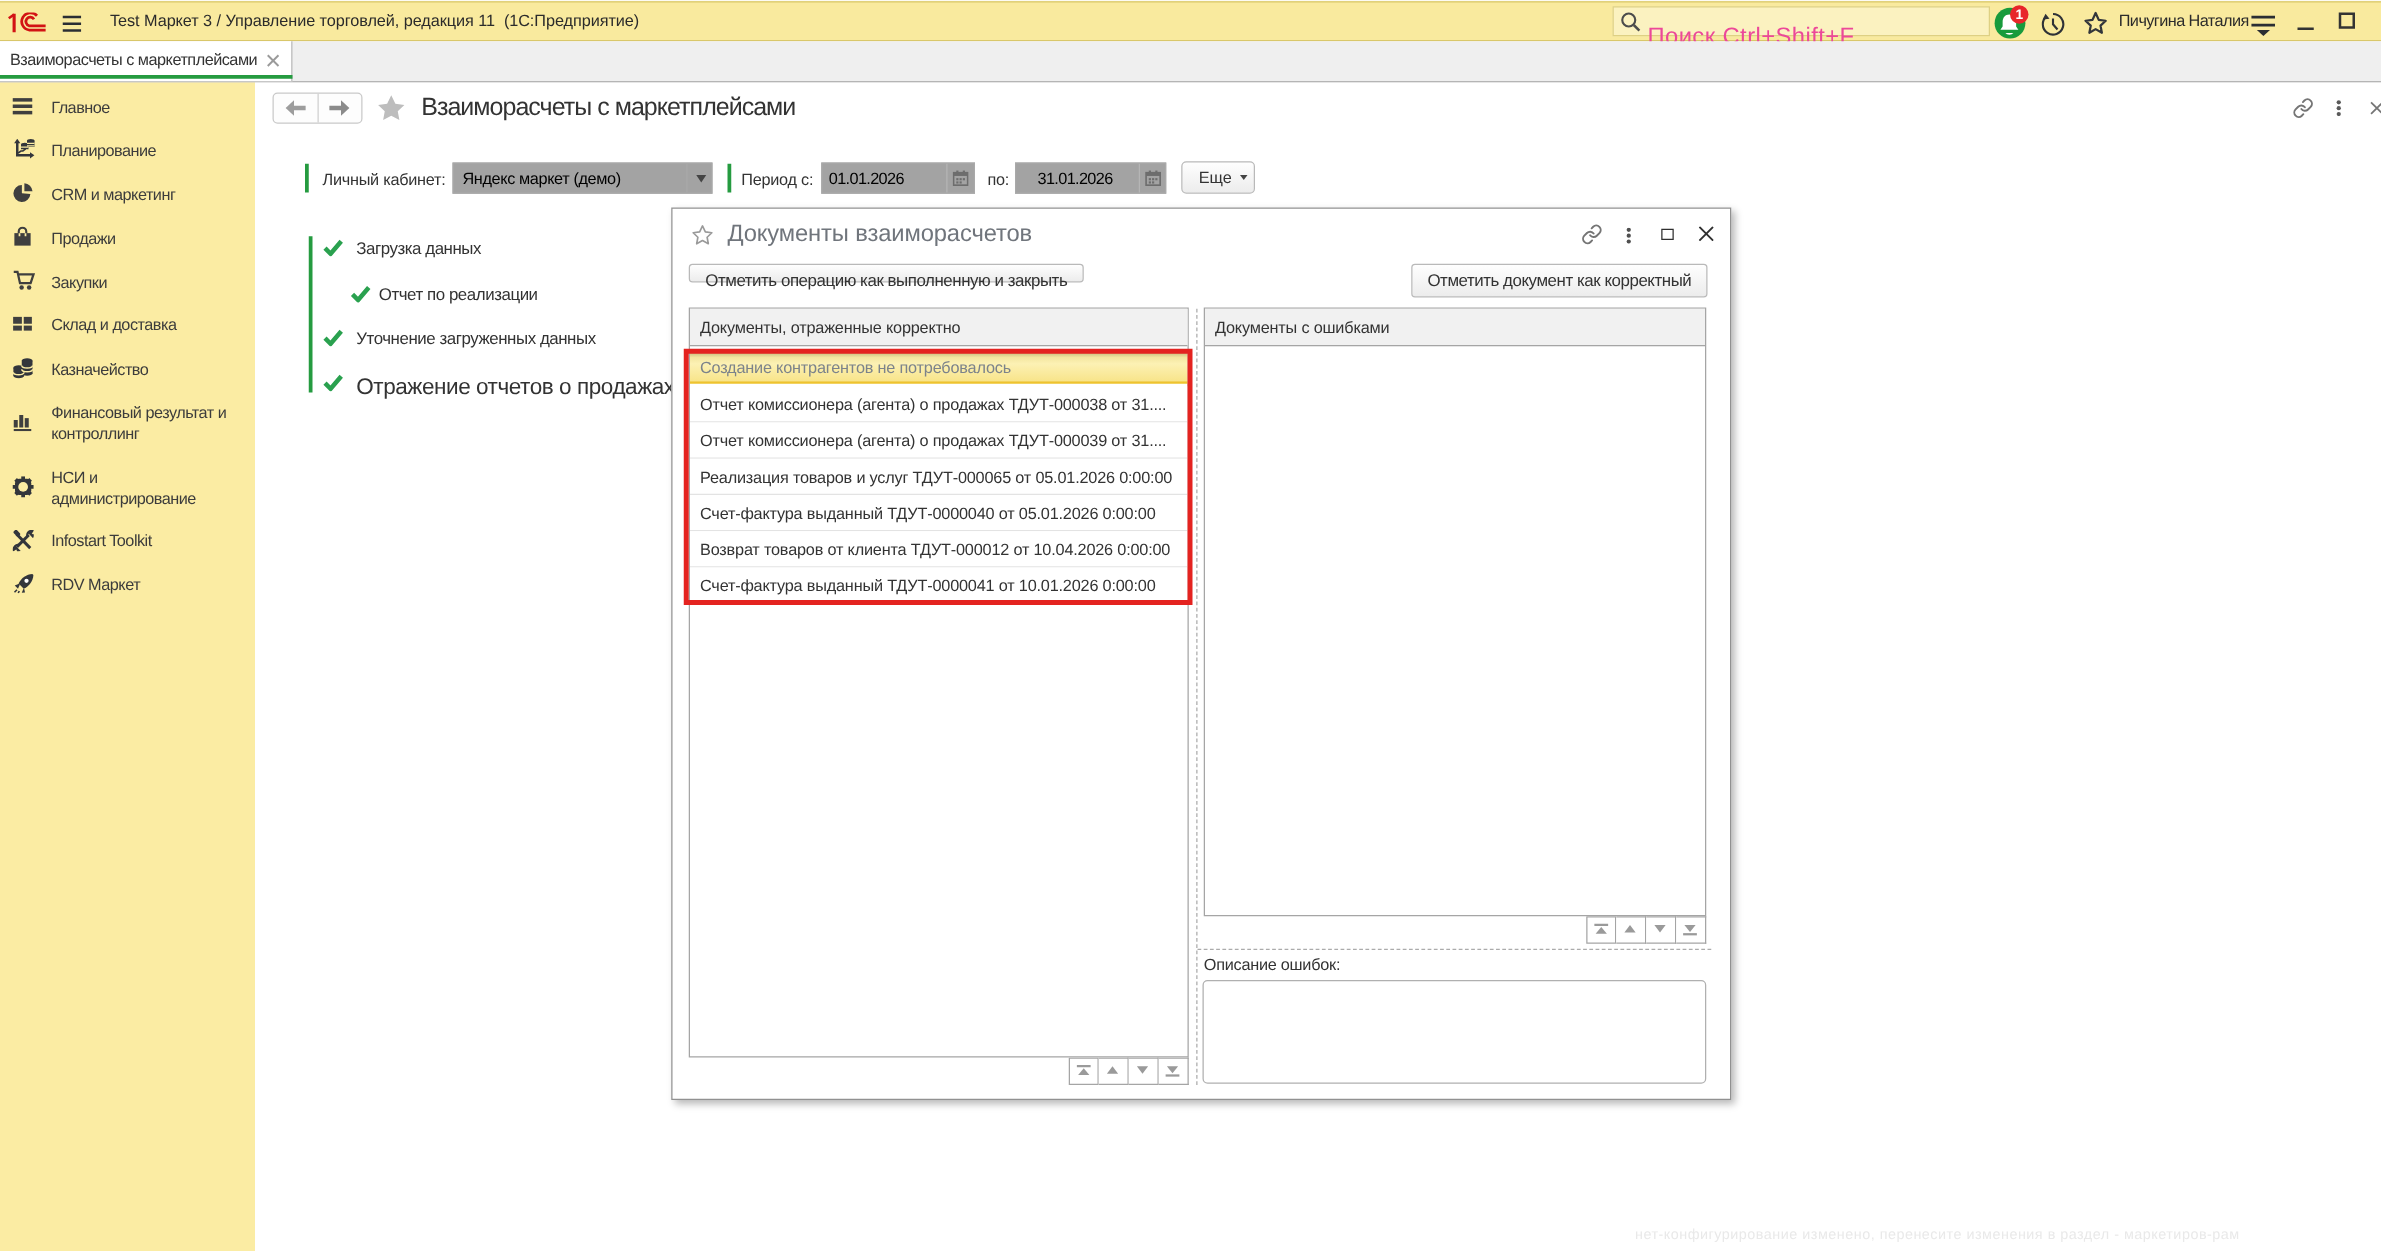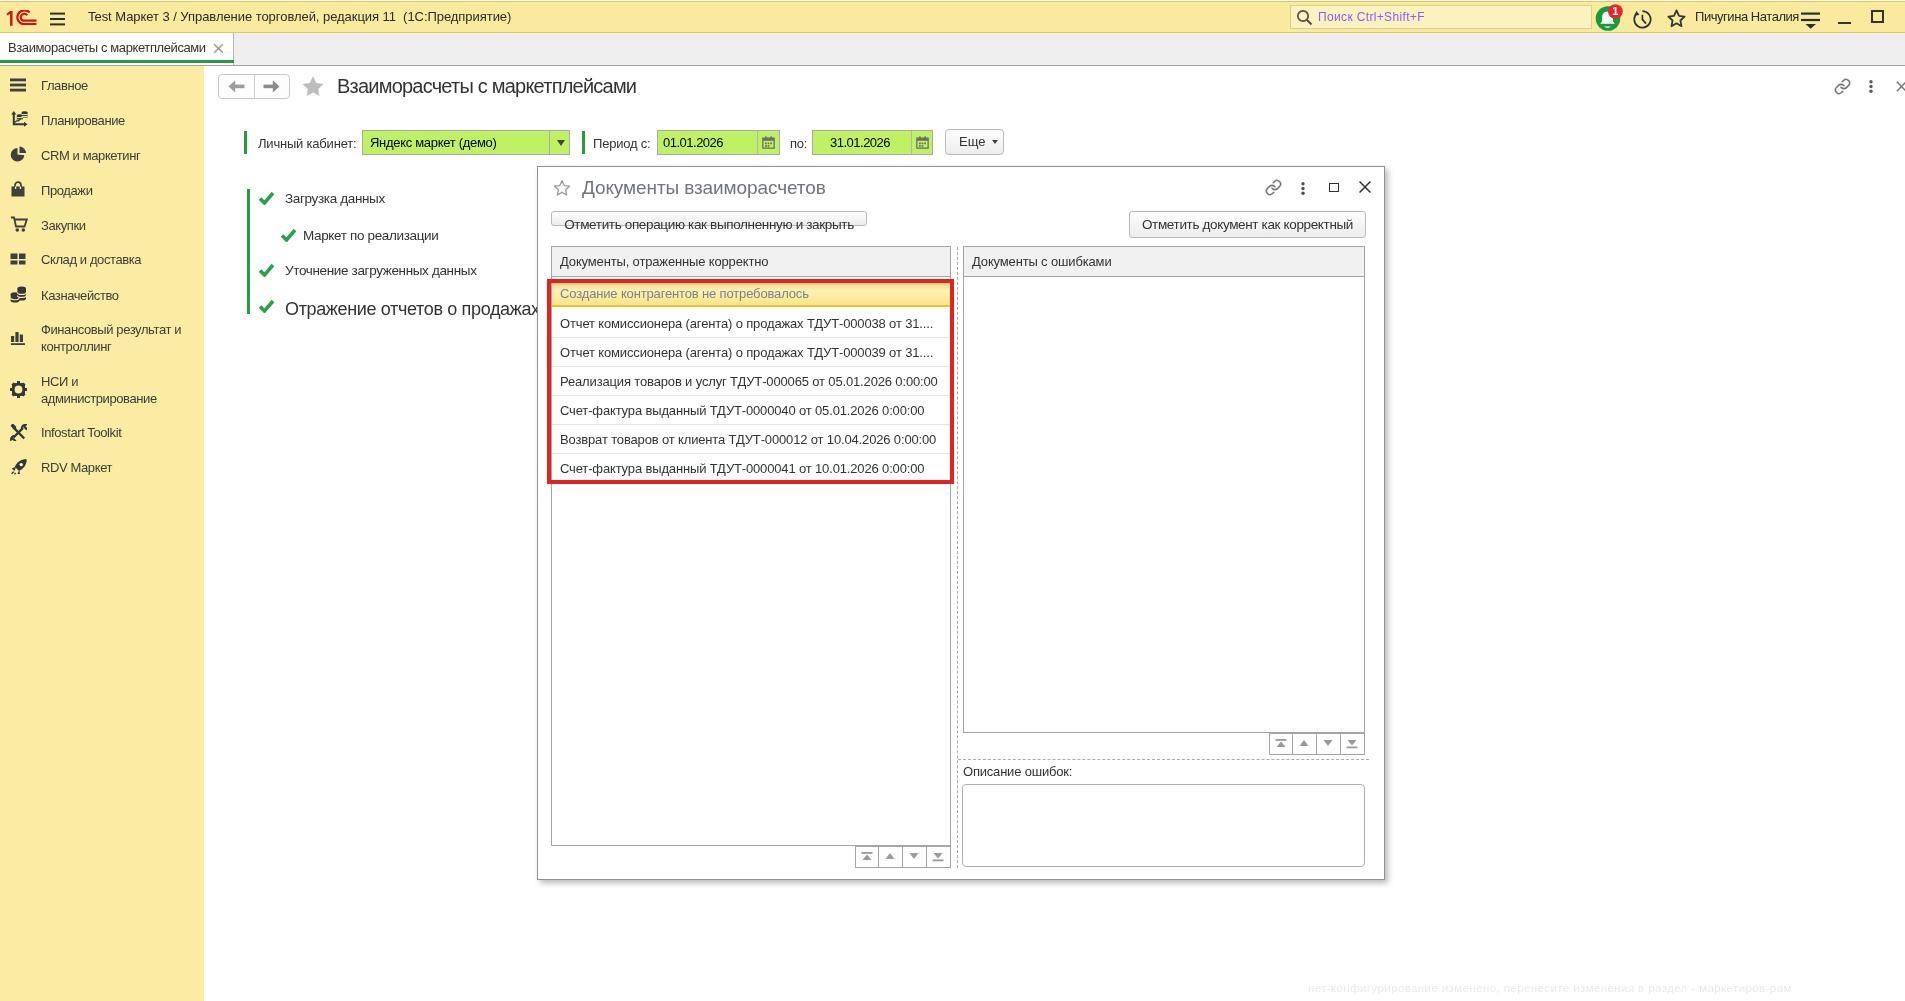--- a/index.html
+++ b/index.html
@@ -13,21 +13,21 @@
   #tab1 { left:0; top:33px; width:234px; height:32px; background:#fff;
     border-right:1px solid #b5b5b5; font-size:13px; letter-spacing:-0.4px; color:#333;
     line-height:29px; padding-left:8px; white-space:nowrap; }
   #tabgreen { left:0; top:60px; width:234px; height:3px; background:#259b40; }
   #sidebar { left:0; top:66px; width:204px; height:935px; background:#fbeca3; }
   .mi { position:absolute; left:0; width:204px; }
   .mi .ico { position:absolute; left:10px; top:0; width:16px; height:16px; }
   .mi .txt { position:absolute; left:41px; font-size:13px; letter-spacing:-0.4px; color:#3c3c3c; white-space:nowrap; line-height:17px; }
   #content { left:204px; top:66px; width:1701px; height:935px; background:#fff; }
   .lbl { font-size:13px; letter-spacing:-0.2px; color:#333; white-space:nowrap; }
-  .inp { position:absolute; background:#bef264; border:1px solid #a9a9a9; height:25px;
+  .inp { position:absolute; background:#a3a3a3; border:1px solid #a9a9a9; height:25px;
     font-size:13px; color:#000; white-space:nowrap; }
   .gbar { position:absolute; width:3px; background:#259b40; }
   .btn1c { position:absolute; border:1px solid #b9b9b9; border-radius:3px;
     background:linear-gradient(#fefefe,#ececec); font-size:13px; color:#333;
     text-align:center; white-space:nowrap; }
   #dlg { left:537px; top:166px; width:848px; height:714px; background:#fff;
     border:1px solid #919191; box-shadow:3px 3px 6px rgba(0,0,0,0.28); }
   .phead { position:absolute; background:#f1f1f1; border-bottom:1px solid #a5a5a5;
     font-size:13px; letter-spacing:-0.15px; color:#333; }
   .row { position:absolute; left:1px; width:398px; height:29px; line-height:29px;
@@ -60,21 +60,21 @@
     <line x1="0" y1="12.4" x2="15" y2="12.4"></line>
   </g>
 </svg>
 <div class="abs" style="left:88px;top:0;height:17px;line-height:33px;font-size:13px;letter-spacing:-0.05px;color:#2b2b2b;white-space:nowrap">Test Маркет 3 / Управление торговлей, редакция 11&nbsp; (1С:Предприятие)</div>
 
 <div class="abs" style="left:1290px;top:5px;width:302px;height:24px;background:#fbf2c0;border:1px solid #ded083;"></div>
 <svg class="abs" style="left:1296px;top:9px" width="17" height="17" viewBox="0 0 17 17">
   <circle cx="7" cy="7" r="5.2" fill="none" stroke="#4c4c4c" stroke-width="1.7"></circle>
   <line x1="11" y1="11" x2="15.5" y2="15.5" stroke="#4c4c4c" stroke-width="2"></line>
 </svg>
-<div class="abs" style="left:1318px;top:5px;height:24px;line-height:24px;font-size:12px;letter-spacing:0.35px;color:#8b5cf6">Поиск Ctrl+Shift+F</div>
+<div class="abs" style="left:1318px;top:18px;height:24px;line-height:24px;font-size:19px;letter-spacing:0.35px;color:#ec4899">Поиск Ctrl+Shift+F</div>
 
 <svg class="abs" style="left:1595px;top:4px" width="30" height="29" viewBox="0 0 30 29">
   <circle cx="13" cy="14.5" r="12.3" fill="#189b3c"></circle>
   <path d="M12.5 7.5 c-3.6 0 -5.4 2.8 -5.4 6 l0 3.6 -1.8 2.6 14.4 0 -1.8 -2.6 0 -3.6 c0 -3.2 -1.8 -6 -5.4 -6 Z" fill="#fff"></path>
   <path d="M9.3 22.4 a3.6 2.6 0 0 0 6.4 0 Z" fill="#fff"></path>
   <circle cx="20.4" cy="7.6" r="7.4" fill="#e8262a"></circle>
   <text x="20.4" y="11.4" font-size="11" font-weight="bold" fill="#fff" text-anchor="middle">1</text>
 </svg>
 
 <svg class="abs" style="left:1633px;top:10px" width="19" height="19" viewBox="0 0 19 19">
@@ -340,21 +340,21 @@
 <div class="abs btn1c" style="left:945px;top:129px;width:59px;height:26px;line-height:24px;border-radius:4px;text-align:left;padding-left:13px">Еще<span style="display:inline-block;width:0;height:0;border-left:3.5px solid transparent;border-right:3.5px solid transparent;border-top:4.5px solid #444;vertical-align:middle;margin-left:7px;margin-top:-2px"></span></div>
 
 <div class="gbar" style="left:247px;top:189px;height:125px"></div>
 <svg class="abs" style="left:258px;top:191px" width="17" height="14" viewBox="0 0 17 14">
     <path d="M2 7.5 L6.5 12 L15 2" fill="none" stroke="#2aa14f" stroke-width="3.6"></path>
   </svg>
 <div class="abs" style="left:285px;top:191px;font-size:13.5px;letter-spacing:-0.35px;color:#333">Загрузка данных</div>
 <svg class="abs" style="left:280px;top:228px" width="17" height="14" viewBox="0 0 17 14">
     <path d="M2 7.5 L6.5 12 L15 2" fill="none" stroke="#2aa14f" stroke-width="3.6"></path>
   </svg>
-<div class="abs" style="left:303px;top:228px;font-size:13.5px;letter-spacing:-0.35px;color:#333">Маркет по реализации</div>
+<div class="abs" style="left:303px;top:228px;font-size:13.5px;letter-spacing:-0.35px;color:#333">Отчет по реализации</div>
 <svg class="abs" style="left:258px;top:263px" width="17" height="14" viewBox="0 0 17 14">
     <path d="M2 7.5 L6.5 12 L15 2" fill="none" stroke="#2aa14f" stroke-width="3.6"></path>
   </svg>
 <div class="abs" style="left:285px;top:263px;font-size:13.5px;letter-spacing:-0.35px;color:#333">Уточнение загруженных данных</div>
 <svg class="abs" style="left:258px;top:299px" width="17" height="14" viewBox="0 0 17 14">
     <path d="M2 7.5 L6.5 12 L15 2" fill="none" stroke="#2aa14f" stroke-width="3.6"></path>
   </svg>
 <div class="abs" style="left:285px;top:299px;font-size:18px;letter-spacing:-0.35px;color:#333">Отражение отчетов о продажах</div>
 
 <div class="abs" style="left:1308px;top:982px;font-size:11.5px;color:#e9e9e9;letter-spacing:0.4px">нет-конфигурирование изменено, перенесите изменения в раздел - маркетиров-рам</div>

